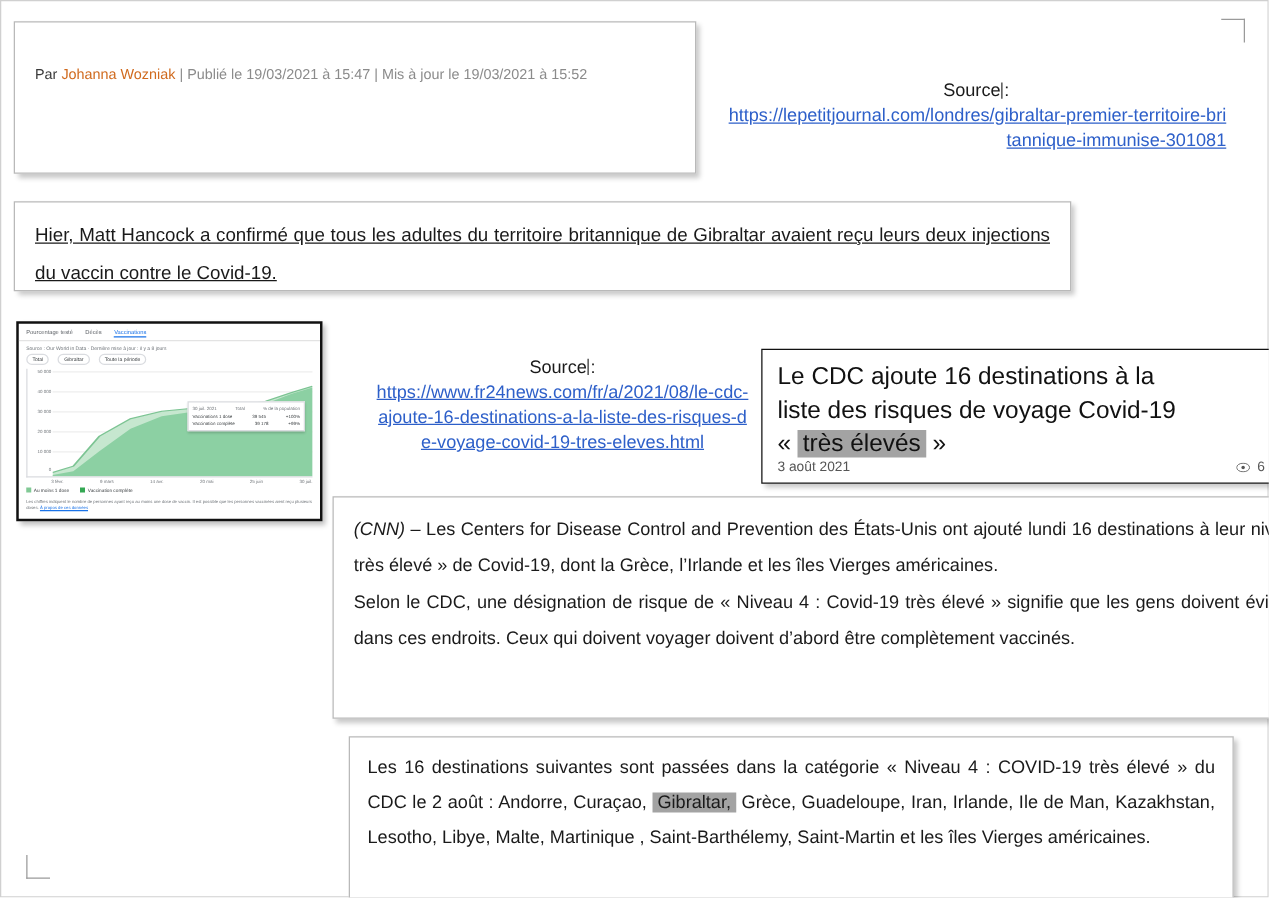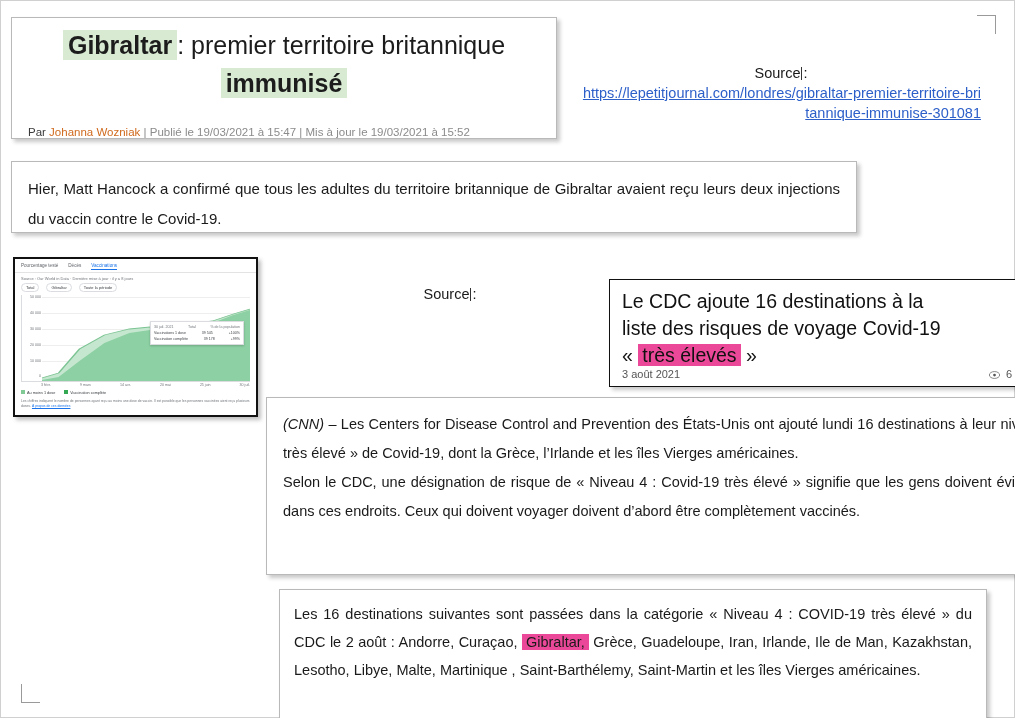--- a/index.html
+++ b/index.html
@@ -94,20 +94,21 @@
     height: 13px;
     background: #333;
     vertical-align: -2px;
     margin: 0 1px;
   }
 
   
   #box-hancock {
     left: 10px; top: 160px; width: 846px; height: 72px;
     padding: 12px 16px;
+    text-decoration: underline;
   }
   #box-hancock p {
     margin: 0;
     font-size: 15px;
     line-height: 30px;
     text-align: justify;
     color: #1a1a1a;
   }
 
   
@@ -247,21 +248,21 @@
     left: 608px; top: 278px; width: 416px; height: 108px;
     padding: 8px 12px 0 12px;
     border: 1px solid #111;
   }
   #clip-cdc .cdc-title {
     font-size: 19.5px;
     line-height: 27px;
     color: #111;
   }
   .hl-red {
-    background: #ec4899;
+    background: #a3a3a3;
     padding: 0 4px;
   }
   #clip-cdc .cdc-foot {
     position: absolute;
     left: 12px; right: 12px; bottom: 6px;
     display: flex;
     justify-content: space-between;
     align-items: center;
     font-size: 11px;
     color: #555;
@@ -301,26 +302,20 @@
 </style>
 </head>
 <body>
 
 <div class="page">
 
   <div class="crop-mark crop-tr"></div>
   <div class="crop-mark crop-bl"></div>
 
   <div class="box" id="clip-gibraltar">
-    <div class="headline">
-      <span class="hl-green">Gibraltar</span><span>: premier territoire britannique</span>
-      <div style="margin-top:4px;">
-        <span class="hl-green">immunisé</span>
-      </div>
-    </div>
     <div class="byline">
       <span>Par</span>
       <span class="author">Johanna Wozniak</span>
       <span class="sep">| Publié le 19/03/2021 à 15:47 |</span>
       <span class="sep">Mis à jour le 19/03/2021 à 15:52</span>
     </div>
   </div>
 
   <div id="source-1">
     <span>Source</span><span class="caret"></span><span>:</span>
@@ -399,20 +394,21 @@
     </div>
 
     <div class="chart-foot">
       <span>Les chiffres indiquent le nombre de personnes ayant reçu au moins une dose de vaccin. Il est possible que les personnes vaccinées aient reçu plusieurs doses.</span>
       <span class="lnk">À propos de ces données</span>
     </div>
   </div>
 
   <div id="source-2">
     <span>Source</span><span class="caret"></span><span>:</span>
+    <a class="link" href="#">https://www.fr24news.com/fr/a/2021/08/le-cdc-ajoute-16-destinations-a-la-liste-des-risques-de-voyage-covid-19-tres-eleves.html</a>
   </div>
 
   <div class="box" id="clip-cdc">
     <div class="cdc-title">
       <span>Le CDC ajoute 16 destinations à la</span><br>
       <span>liste des risques de voyage Covid-19</span><br>
       <span>«</span>
       <span class="hl-red">très élevés</span>
       <span>»</span>
     </div>

